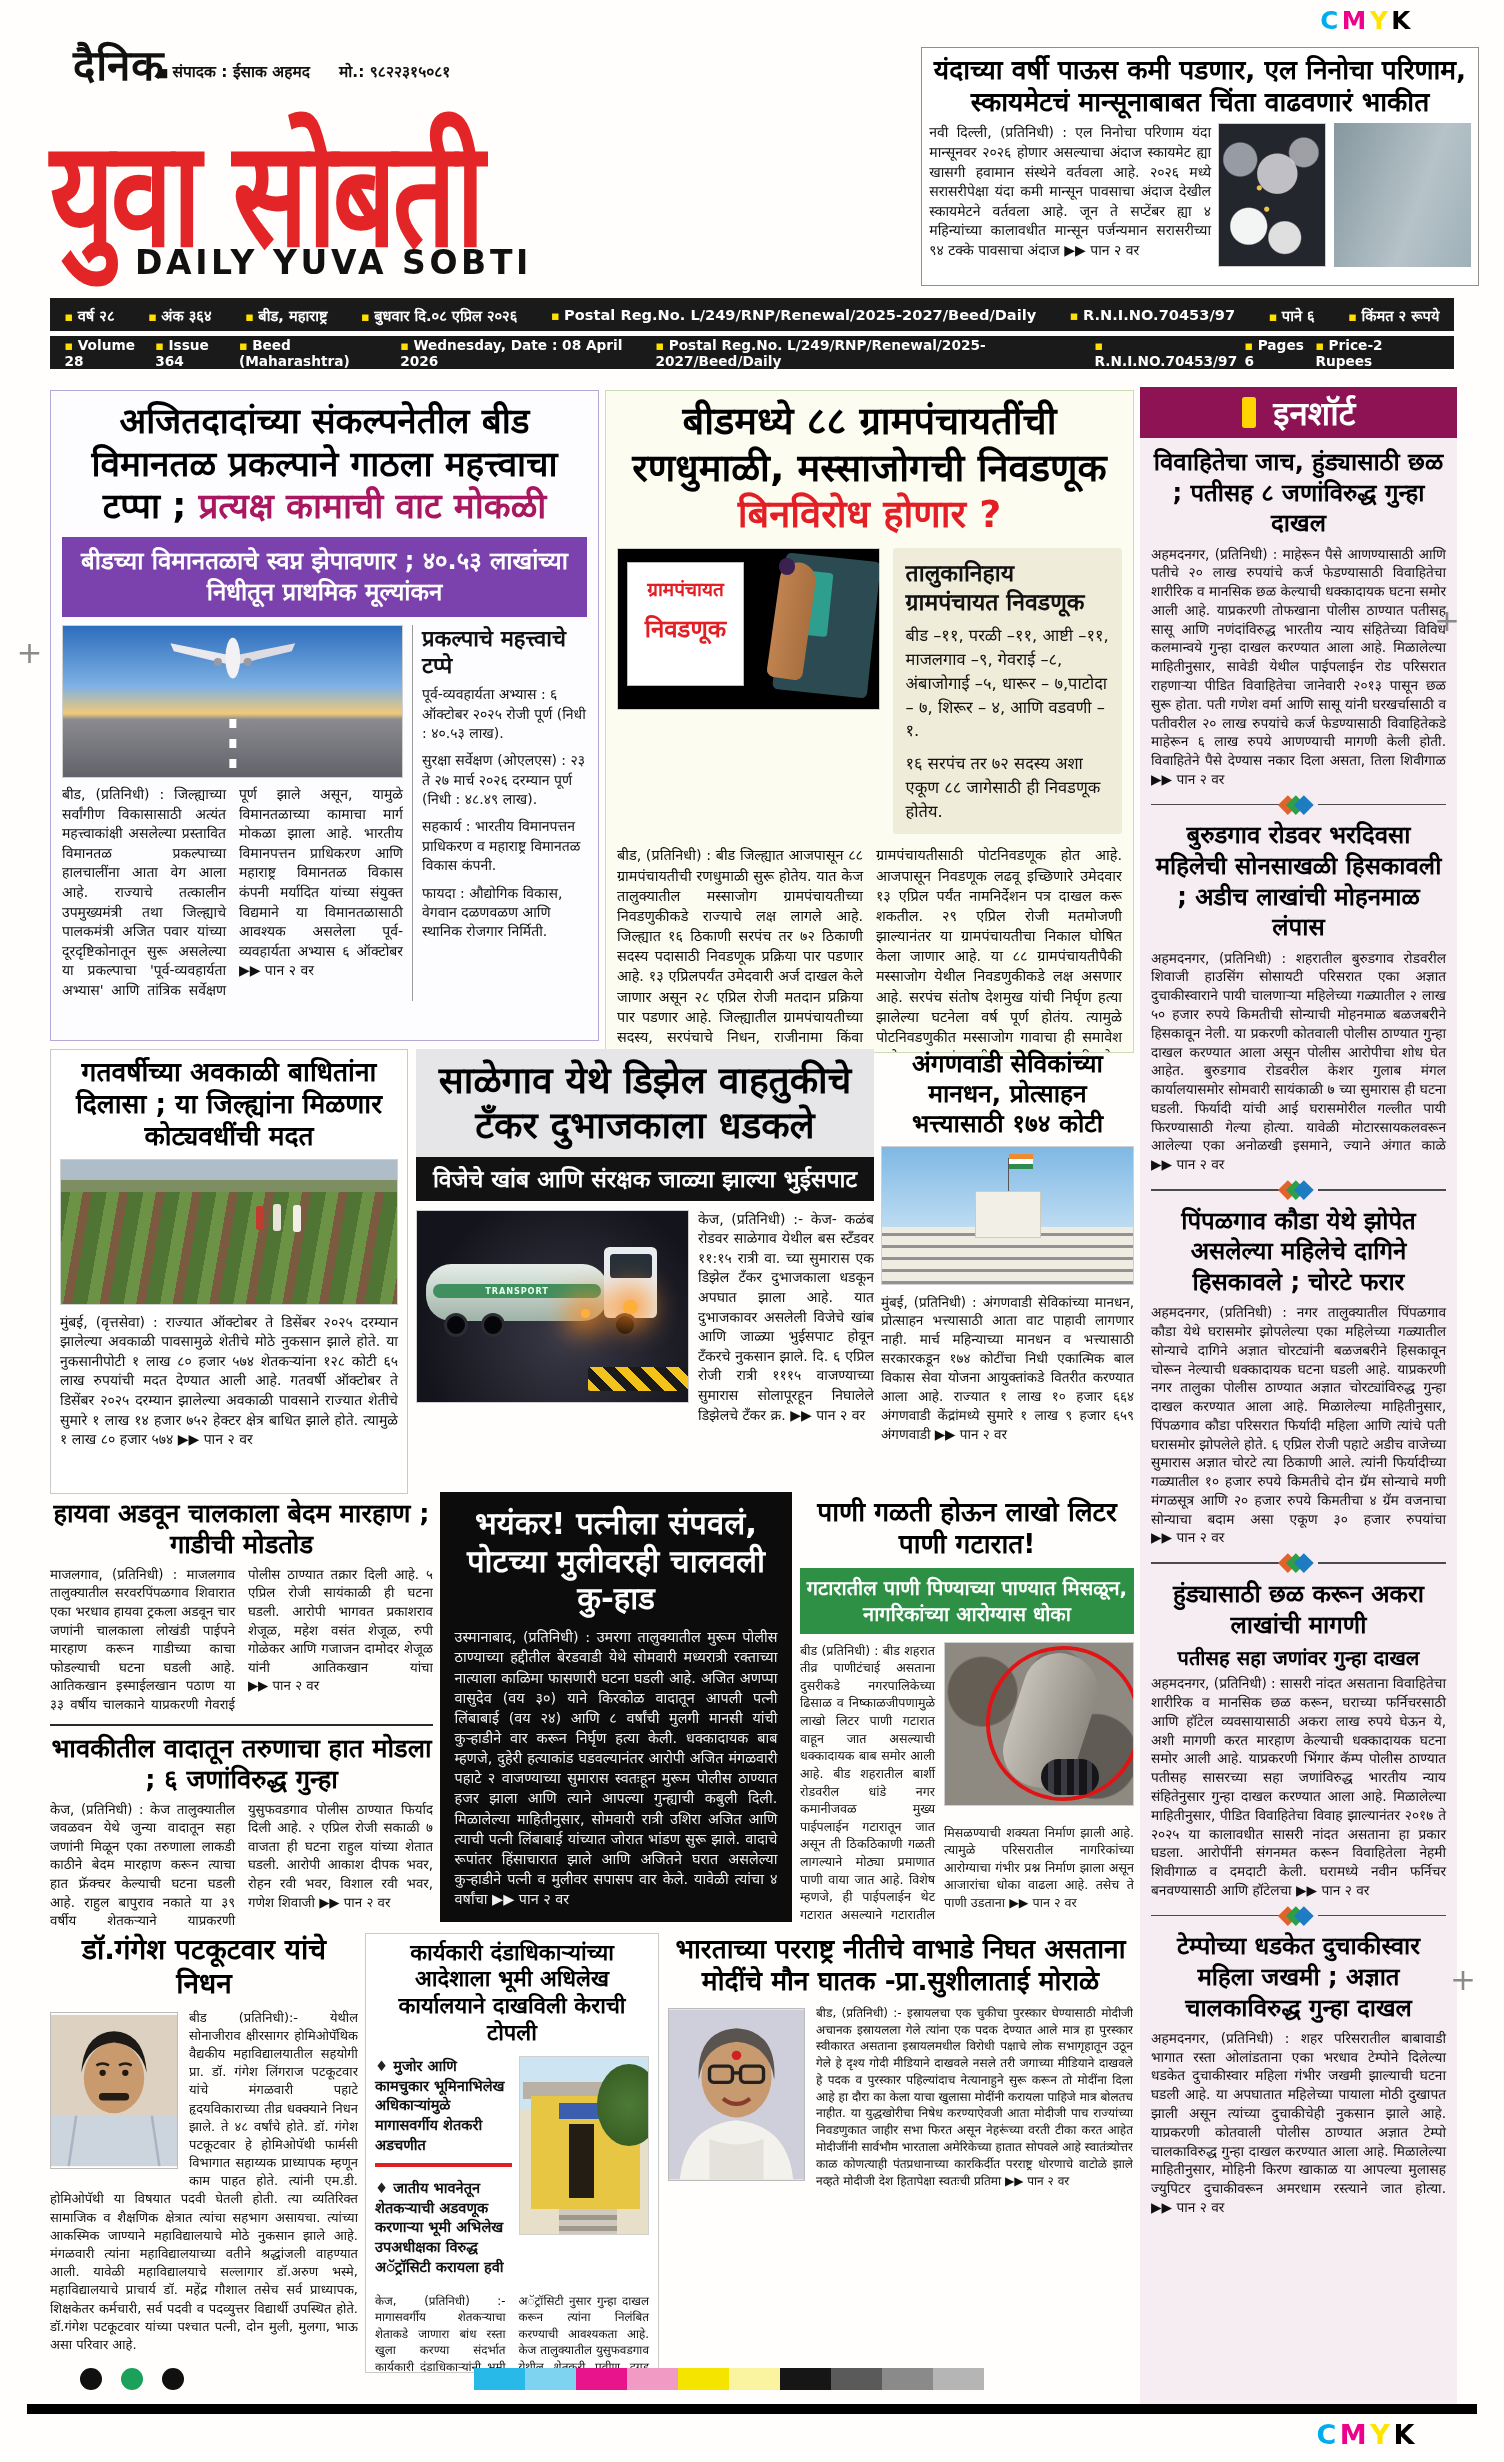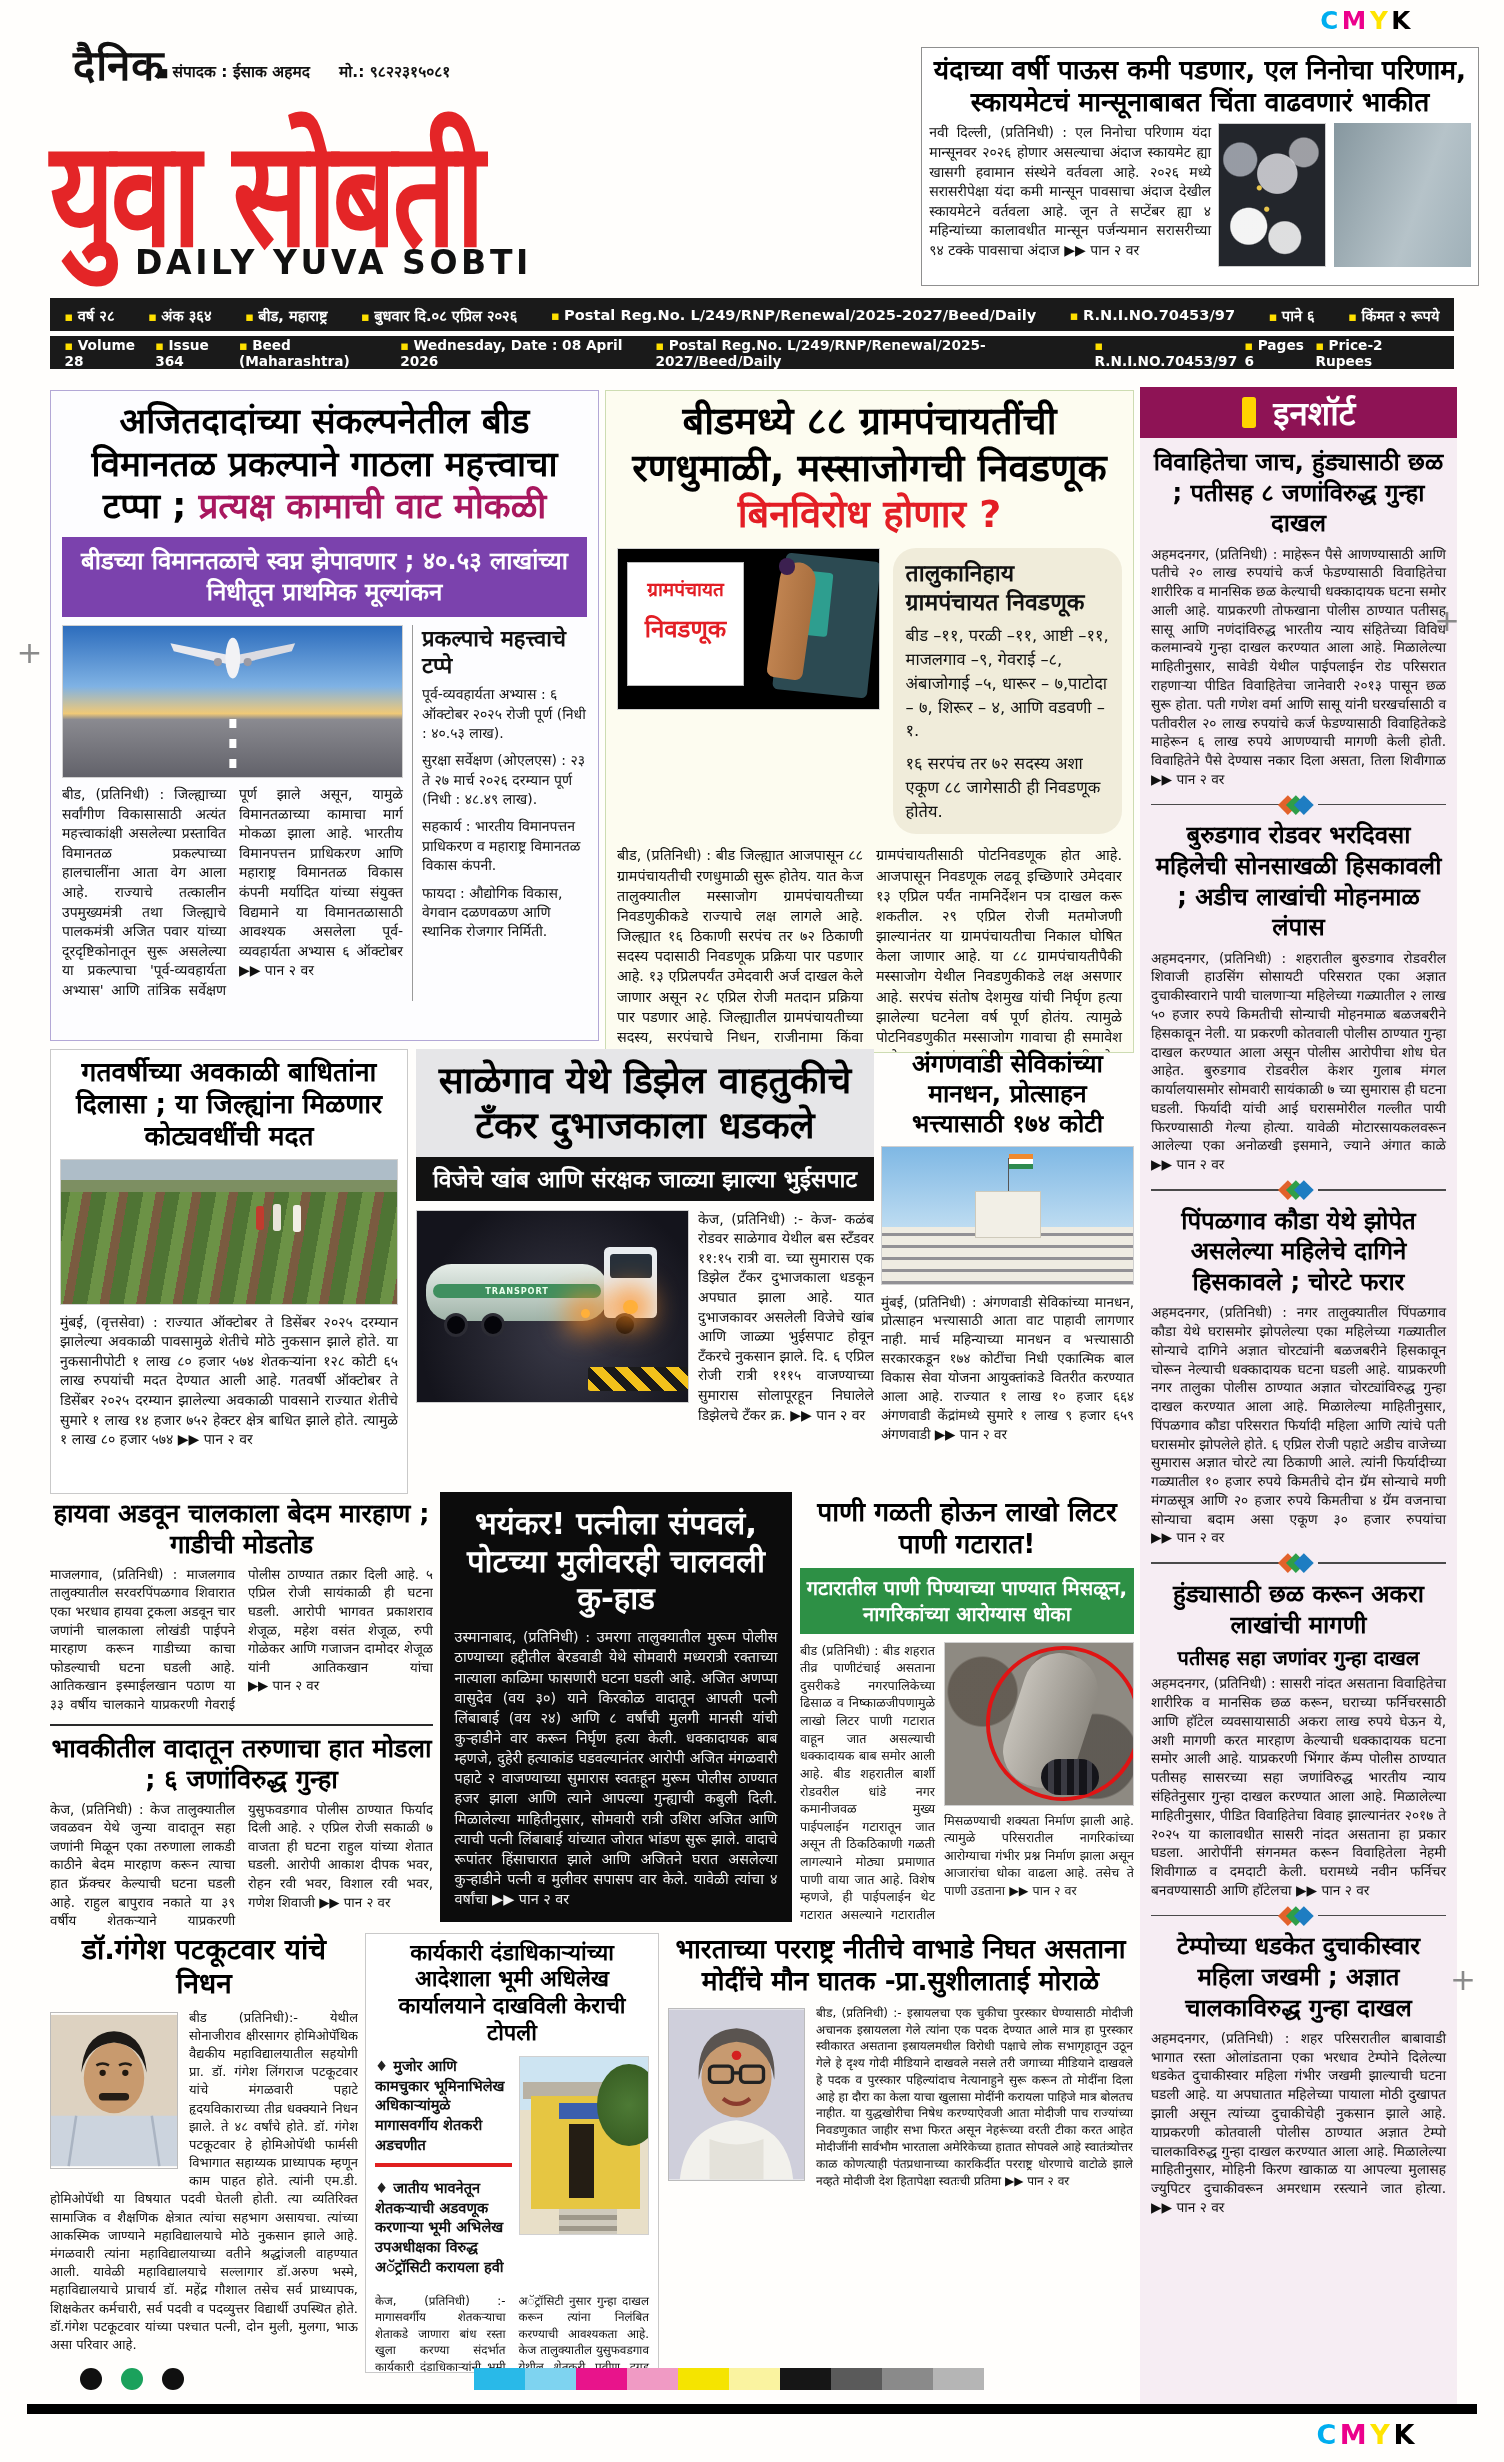--- a/index.html
+++ b/index.html
@@ -75,21 +75,21 @@
   .red-ring{position:absolute;left:22%;top:2%;width:155px;height:155px;border:4.6px solid #e01414;border-radius:50%;transform:rotate(-12deg)}
   .coil{position:absolute;right:18%;bottom:6%;width:58px;height:36px;background:repeating-linear-gradient(90deg,#15151a 0 7.3px,#3a3a42 7.3px 12.8px);border-radius:18px}
   .election-img{background:#000000}
   .evm{position:absolute;right:5.5px;top:7.3px;width:95px;height:137px;background:#2c4a52;transform:rotate(6deg);border-radius:5.5px}
   .evm-scr{position:absolute;left:12.8px;top:16.4px;width:36px;height:64px;background:#2e9e8f;border-radius:3.6px}
   .vote-card{position:absolute;left:9px;top:12.8px;width:117px;height:124px;background:#fff;border:0.9px solid #bbb;padding:12.8px 5.5px;text-align:center}
   .vote-card .l1{color:#e31e25;font-size:19px;font-weight:700}
   .vote-card .l2{color:#e31e25;font-size:24px;font-weight:700;margin-top:9px}
   .finger{position:absolute;right:69px;top:12.8px;width:36px;height:117px;background:linear-gradient(90deg,#c08350,#a96f3f);border-radius:18px 18px 7.3px 7.3px;transform:rotate(8deg)}
   .ink{position:absolute;right:84px;top:9px;width:16.4px;height:16.4px;border-radius:50%;background:#3c2050}
-  .infobox{background:#f0ecda;border-radius:23px;padding:11px 12.8px}
+  .infobox{background:#f0ecda;border-radius:3px;padding:11px 12.8px}
   .infobox .t{font-size:23px;font-weight:700;line-height:1.25;margin-bottom:7.3px}
   .infobox .b{font-size:16.4px;line-height:1.45}
   .gray-hl-box{background:#e6e6e8;padding:9px 5.5px}
   .black-bar{background:#121212;color:#fff;font-weight:700;text-align:center;font-size:23px;padding:7.3px 3.6px;line-height:1.25}
   .green-bar{background:#2d9045;color:#fff;font-weight:700;text-align:center;font-size:20px;padding:7.3px 5.5px;line-height:1.3}
   .black-box{background:#0c0c0c;color:#fff;padding:12.8px 14.6px}
   .black-box .hl{color:#fff}
   .black-box .body-txt{color:#f2f2f2}
   .bullet-item{font-size:14.6px;font-weight:700;line-height:1.35;margin-bottom:9px}
   .bullet-item::before{content:"♦ ";color:#222}
@@ -377,21 +377,21 @@
     <div class="hl" style="font-size:26.4px">पाणी गळती होऊन लाखो लिटर पाणी गटारात!</div>
     <div class="green-bar" style="margin:7.3px 0">गटारातील पाणी पिण्याच्या पाण्यात मिसळून, नागरिकांच्या आरोग्यास धोका</div>
     <div style="display:flex;gap:9px">
       <div class="body-txt" style="width:135px;font-size:12.6px">बीड (प्रतिनिधी) : बीड शहरात तीव्र पाणीटंचाई असताना दुसरीकडे नगरपालिकेच्या ढिसाळ व निष्काळजीपणामुळे लाखो लिटर पाणी गटारात वाहून जात असल्याची धक्कादायक बाब समोर आली आहे. बीड शहरातील बार्शी रोडवरील धांडे नगर कमानीजवळ मुख्य पाईपलाईन गटारातून जात असून ती ठिकठिकाणी गळती लागल्याने मोठ्या प्रमाणात पाणी वाया जात आहे. विशेष म्हणजे, ही पाईपलाईन थेट गटारात असल्याने गटारातील दूषित पाणी पिण्याच्या पाण्यात</div>
       <div style="flex:1">
         <div class="img pipe-img" style="width:100%;height:164px">
           <div class="pipe"></div>
           <div class="red-ring"></div>
           <div class="coil"></div>
         </div>
-        <div class="body-txt" style="font-size:12.6px;margin-top:6px">
+        <div class="body-txt" style="font-size:12.6px;margin-top:18px">
           <span>मिसळण्याची शक्यता निर्माण झाली आहे. त्यामुळे परिसरातील नागरिकांच्या आरोग्याचा गंभीर प्रश्न निर्माण झाला असून आजारांचा धोका वाढला आहे. तसेच ते पाणी उडताना</span>
           <span class="jump">▶▶ पान २ वर</span>
         </div>
       </div>
     </div>
   </div>
 
   <div class="abs clip" style="left:50px;top:1933px;width:308px;height:436px">
     <div class="hl" style="font-size:28px">डॉ.गंगेश पटकूटवार यांचे निधन</div>
     <div class="body-txt" style="font-size:13px;margin-top:7.3px">

